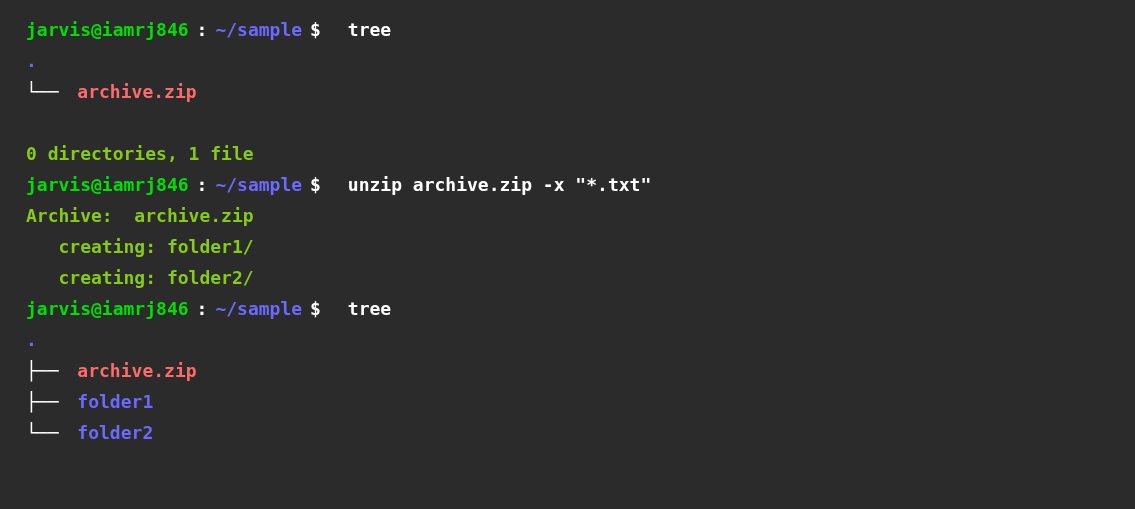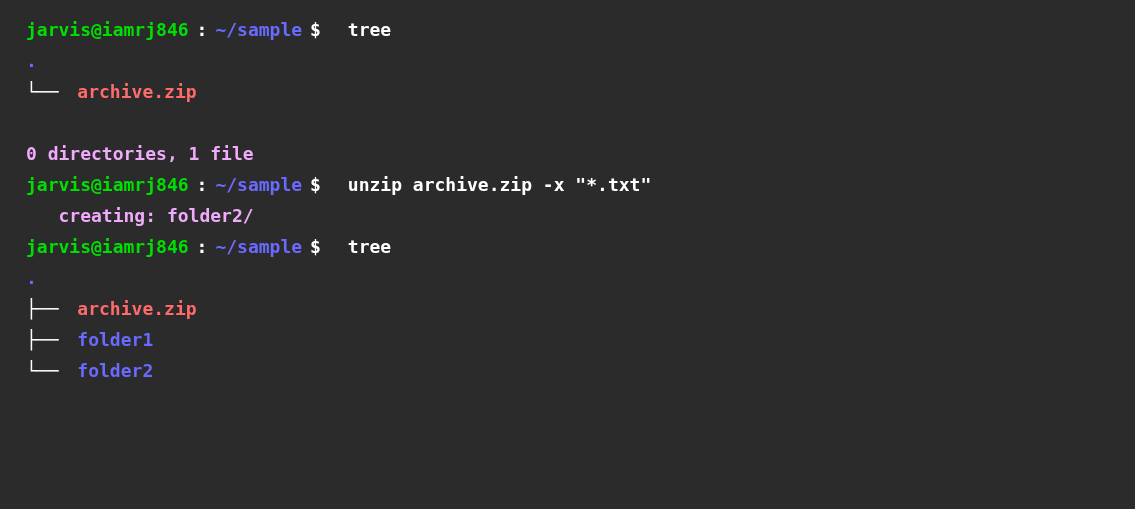--- a/index.html
+++ b/index.html
@@ -12,21 +12,21 @@
     padding: 4px 6px;
     width: 1135px;
     height: 509px;
     overflow: hidden;
     color: #ffffff;
   }
   .line { white-space: pre; }
   .user { color: #00e000; }
   .path { color: #6a6aff; }
   .cmd  { color: #ffffff; }
-  .out  { color: #f0abfc; }
+  .out  { color: #84cc16; }
   .blue { color: #6a6aff; }
   .red  { color: #ff6b6b; }
   .dollar { color: #ffffff; }
   .cursor {
     display: inline-block;
     width: 11px;
     height: 22px;
     background: #00e000;
     vertical-align: text-bottom;
     transform: translateY(-2px);
@@ -39,20 +39,22 @@
 
   <div class="line"><span class="user">jarvis@iamrj846</span><span class="cmd">:</span><span class="path">~/sample</span><span class="dollar">$</span><span class="cmd"> </span><span class="cmd">tree</span></div>
 
   <div class="line"><span class="blue">.</span></div>
   <div class="line"><span class="cmd">└── </span><span class="red">archive.zip</span></div>
   <div class="line"> </div>
   <div class="line"><span class="out">0 directories, 1 file</span></div>
 
   <div class="line"><span class="user">jarvis@iamrj846</span><span class="cmd">:</span><span class="path">~/sample</span><span class="dollar">$</span><span class="cmd"> </span><span class="cmd">unzip archive.zip -x "*.txt"</span></div>
 
+  <div class="line"><span class="out">Archive:  archive.zip</span></div>
+  <div class="line"><span class="out">   creating: folder1/</span></div>
   <div class="line"><span class="out">   creating: folder2/</span></div>
 
   <div class="line"><span class="user">jarvis@iamrj846</span><span class="cmd">:</span><span class="path">~/sample</span><span class="dollar">$</span><span class="cmd"> </span><span class="cmd">tree</span></div>
 
   <div class="line"><span class="blue">.</span></div>
   <div class="line"><span class="cmd">├── </span><span class="red">archive.zip</span></div>
   <div class="line"><span class="cmd">├── </span><span class="blue">folder1</span></div>
   <div class="line"><span class="cmd">└── </span><span class="blue">folder2</span></div>
   <div class="line"> </div>
 

